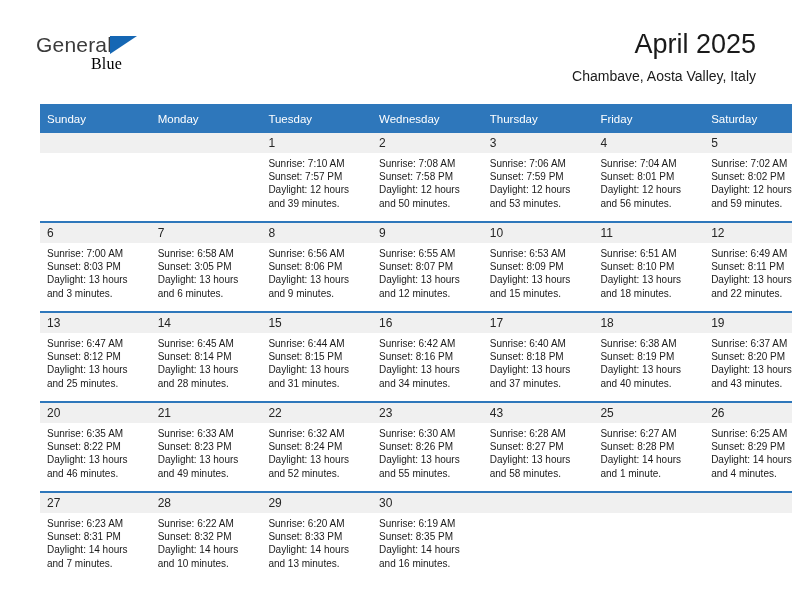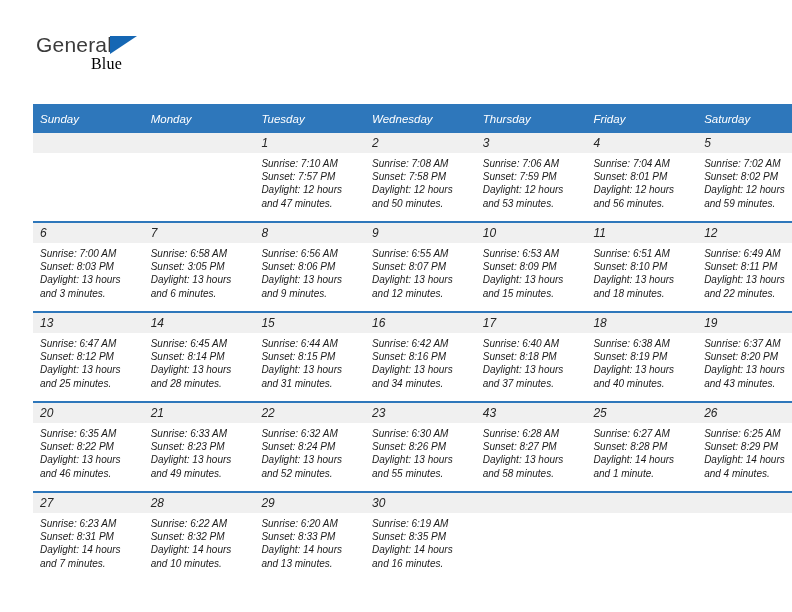--- a/index.html
+++ b/index.html
@@ -80,24 +80,23 @@
     margin-top: 8px;
     font-size: 14px;
     color: #1a1a1a;
     line-height: 17px;
     white-space: nowrap;
   }
 
   
   .calendar {
     position: absolute;
-    left: 33px;
+    left: 40px;
     top: 104px;
     width: 726px;
-    font-style: italic;
   }
   table.cal {
     border-collapse: collapse;
     table-layout: fixed;
     width: 726px;
   }
   table.cal th {
     background: #2e77bb;
     color: #ffffff;
     font-size: 11.5px;
@@ -144,20 +143,24 @@
 </head>
 <body>
 
 <div class="page">
 
   <div class="header">
     <div class="logo">
       <span class="logo-general">General</span>
       <span class="logo-triangle"></span>
       <span class="logo-blue">Blue</span>
+    </div>
+    <div class="title-block">
+      <div class="month-title">April 2025</div>
+      <div class="location-subtitle">Chambave, Aosta Valley, Italy</div>
     </div>
   </div>
 
   <div class="calendar">
     <table class="cal">
       <thead>
         <tr>
           <th>Sunday</th>
           <th>Monday</th>
           <th>Tuesday</th>
@@ -174,21 +177,21 @@
             </td>
             <td class="empty">
               <div class="daynum-band"></div>
             </td>
             <td>
               <div class="daynum-band">1</div>
               <div class="cell-body">
                 <div>Sunrise: 7:10 AM</div>
                 <div>Sunset: 7:57 PM</div>
                 <div>Daylight: 12 hours</div>
-                <div>and 47 minutes.</div>
+                <div>and 39 minutes.</div>
               </div>
             </td>
             <td>
               <div class="daynum-band">2</div>
               <div class="cell-body">
                 <div>Sunrise: 7:08 AM</div>
                 <div>Sunset: 7:58 PM</div>
                 <div>Daylight: 12 hours</div>
                 <div>and 50 minutes.</div>
               </div>

